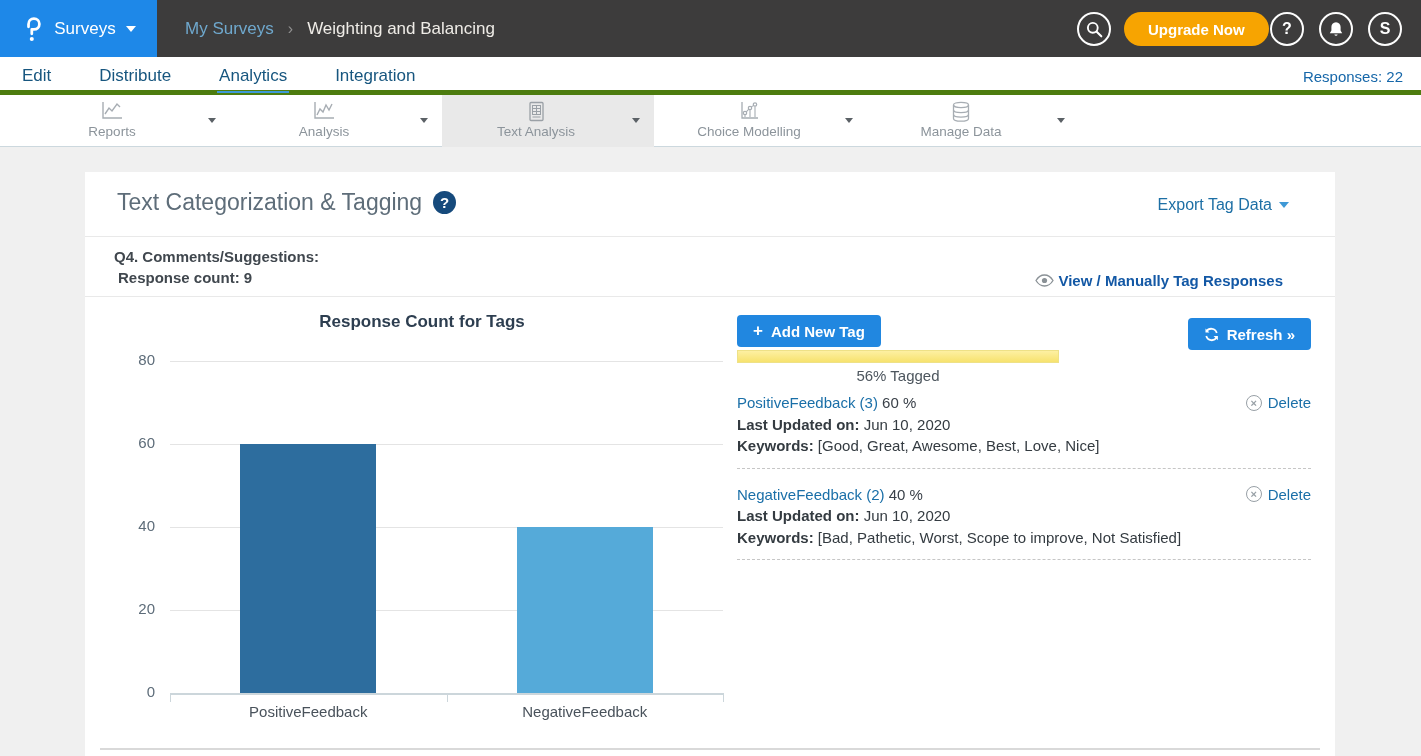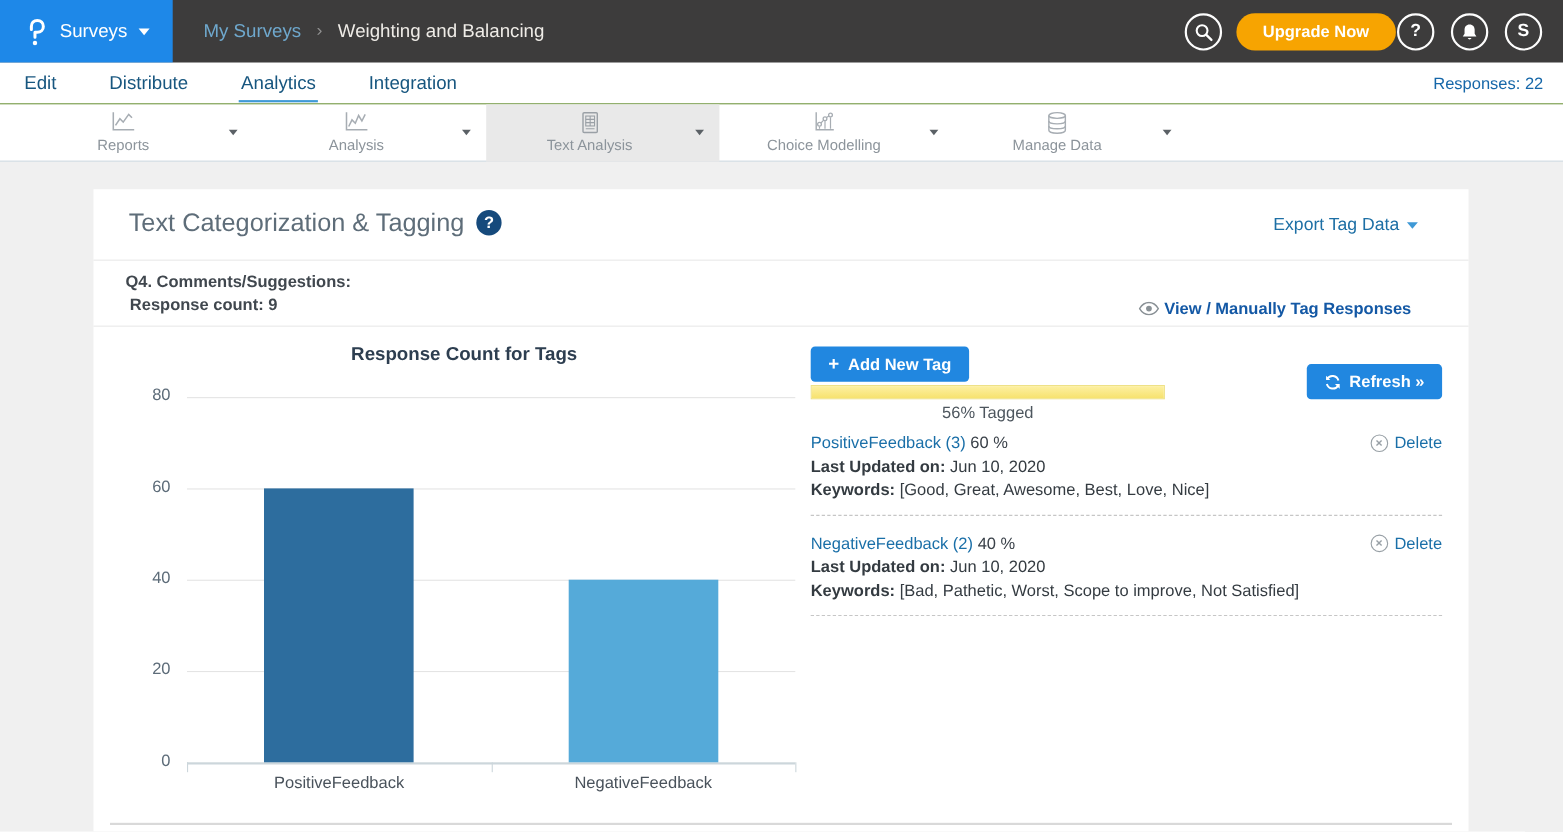--- a/index.html
+++ b/index.html
@@ -20,21 +20,21 @@
   .search-pill svg { margin:0 8px 0 13px; flex:none; }
   .search-pill input { border:none; outline:none; flex:1; font-size:14px; color:#333; font-family:inherit; min-width:0; }
   .search-pill input::placeholder { color:#9b9b9b; }
   .pill-scope { color:#3a3a3a; font-size:15px; padding:0 12px 0 6px; cursor:pointer; }
   .pill-div { width:1px; height:36px; background:#c9c9c9; }
   .pill-caret { width:30px; display:flex; align-items:center; justify-content:center; color:#444; cursor:pointer; height:100%; }
   .circle-btn { position:absolute; top:12px; width:34px; height:34px; border:2px solid #fdfdfd; border-radius:50%; display:flex; align-items:center; justify-content:center; color:#fff; font-weight:bold; font-size:16px; cursor:pointer; background:transparent; }
   .upgrade-btn { position:absolute; left:1124px; top:12px; height:34px; padding:0 24px; background:#f7a401; border:none; border-radius:17px; color:#fff; font-weight:bold; font-size:15px; font-family:inherit; cursor:pointer; }
 
   
-  .navrow { position:absolute; left:0; top:57px; width:1421px; height:38px; background:#fff; border-bottom:1px solid #4d7c0f; }
+  .navrow { position:absolute; left:0; top:57px; width:1421px; height:38px; background:#fff; border-bottom:5px solid #4d7c0f; }
   .nav-links { position:absolute; left:20px; top:0; height:38px; display:flex; gap:44px; align-items:center; }
   .nav-link { color:#17567f; font-size:17px; text-decoration:none; cursor:pointer; padding:6px 2px 5px; border-bottom:2px solid transparent; }
   .nav-link.active { border-bottom-color:#3f99d6; }
   .responses { position:absolute; right:18px; top:0; height:38px; display:flex; align-items:center; color:#1667a9; font-size:15px; }
 
   
   .subnav { position:absolute; left:0; top:95px; width:1421px; height:52px; background:#fff; border-bottom:1px solid #ccd8de; }
   .subtab { position:absolute; top:0; width:212px; height:52px; cursor:pointer; }
   .subtab.active { background:#e9e9e9; }
   .subtab .ticon { position:absolute; left:0; right:24px; top:6px; display:flex; justify-content:center; }
@@ -60,21 +60,21 @@
   .ytick { position:absolute; left:0; width:55px; text-align:right; font-size:15px; color:#5d6c79; }
   .axis-base { position:absolute; height:2px; background:#ccd6db; }
   .tickmark { position:absolute; width:1px; height:9px; background:#ccd6db; }
   .bar { position:absolute; }
   .xtick { position:absolute; top:401px; text-align:center; font-size:15px; color:#49525b; }
 
   
   .tags-panel { position:absolute; left:652px; top:143px; width:574px; }
   .btn-blue { background:#2187e0; border:none; border-radius:4px; color:#fff; font-weight:bold; font-size:15px; font-family:inherit; height:32px; display:flex; align-items:center; gap:8px; padding:0 16px; cursor:pointer; }
   .add-btn { position:absolute; left:0; top:0; }
-  .refresh-btn { position:absolute; right:0; top:16px; }
+  .refresh-btn { position:absolute; right:0; top:3px; }
   .plus-glyph { font-size:17px; font-weight:bold; }
   .progress { position:absolute; left:0; top:35px; width:322px; height:13px; background:#fdfdfd; border:1px solid #eee187; }
   .progress-fill { height:100%; background:linear-gradient(180deg,#fdf0a2,#f7e26e); }
   .tagged-label { position:absolute; left:0; top:52px; width:322px; text-align:center; color:#4d565e; font-size:15px; }
   .tag-list { position:absolute; left:0; top:72px; width:574px; }
   .tag-block { position:relative; padding:5px 0 11px; margin-bottom:10px; border-bottom:1px dashed #c6c6c6; line-height:21.5px; font-size:15px; }
   .tag-name { color:#1a6fa8; cursor:pointer; }
   .tag-pct { color:#3a4149; }
   .tag-label { font-weight:bold; color:#343b41; }
   .tag-value { color:#343b41; }

